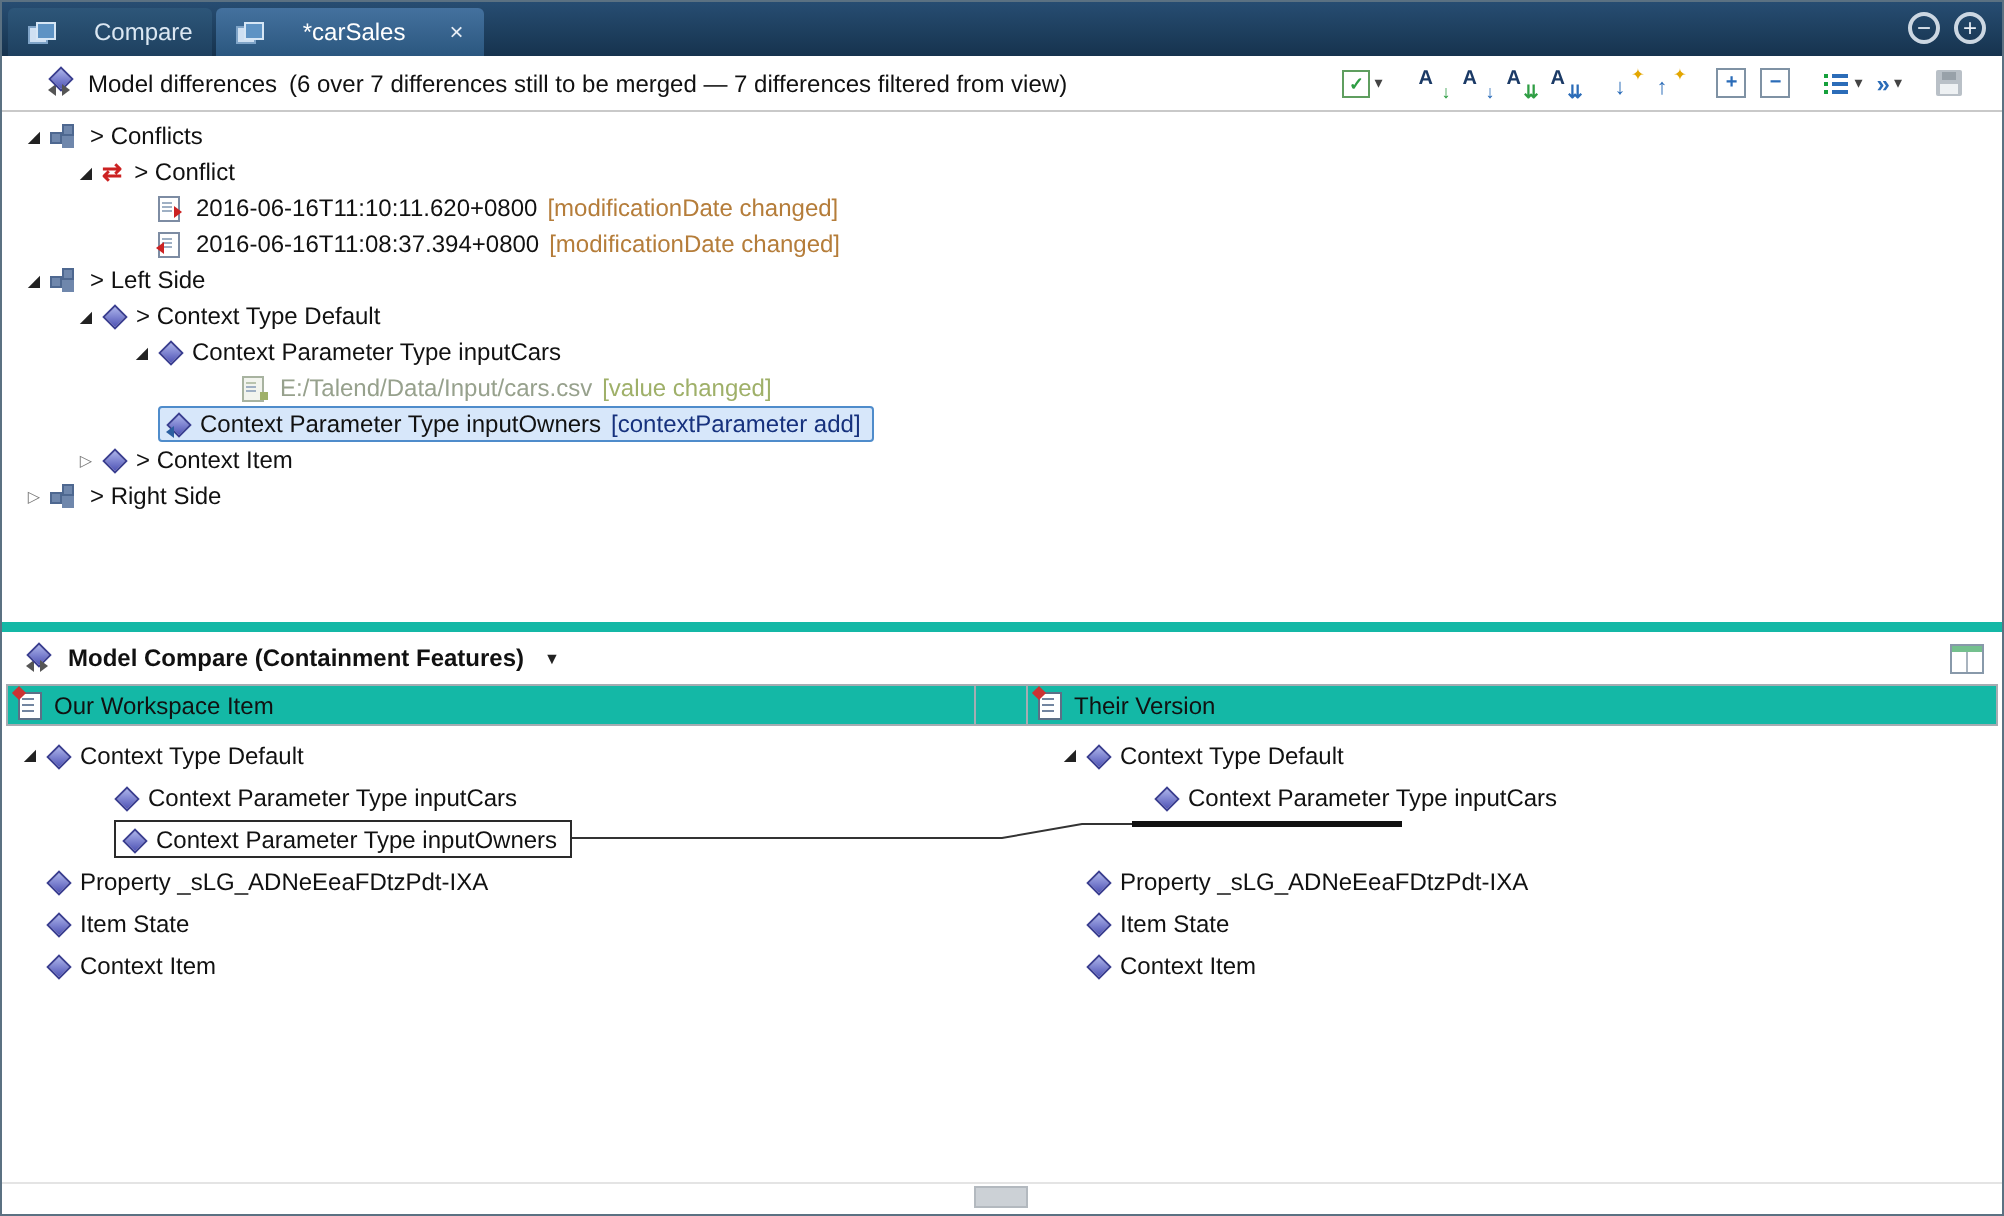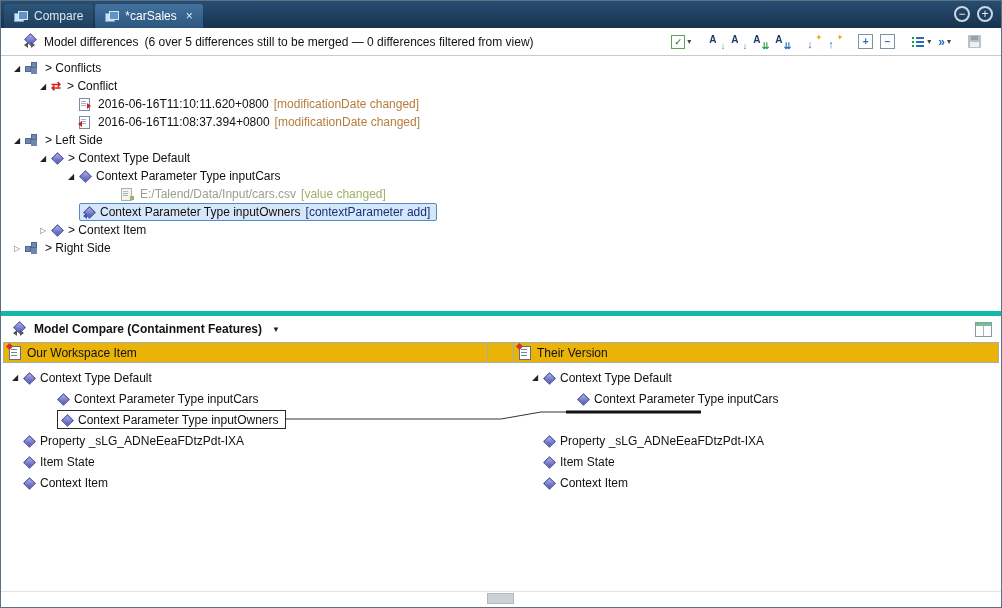--- a/index.html
+++ b/index.html
@@ -1,20 +1,20 @@
 <!DOCTYPE html>
 <html><head>
 <meta charset="utf-8">
 <style>
   html,body{margin:0;padding:0;background:#e8e8e8;font-family:"Liberation Sans",sans-serif;}
   .window{position:relative;width:1002px;height:608px;background:#fff;border:1px solid #5b7182;box-sizing:border-box;overflow:hidden;}
 
   
   .tabbar{position:absolute;left:0;top:0;right:0;height:27px;background:linear-gradient(#274d72,#16334e);display:flex;align-items:flex-end;padding-left:3px;box-sizing:border-box;}
-  .tab{height:24px;display:flex;align-items:center;gap:6px;padding:0 10px;border-radius:3px 3px 0 0;font-size:12px;cursor:pointer;}
+  .tab{height:24px;display:flex;align-items:center;gap:19px;padding:0 10px;border-radius:3px 3px 0 0;font-size:12px;cursor:pointer;}
   .tab.inactive{background:linear-gradient(#2d5679,#1e405f);color:#dbe7f2;margin-right:2px;}
   .tab.active{background:linear-gradient(#44719e,#2b577f);color:#fff;}
   .tab .close{font-size:12px;line-height:12px;color:#e8eef5;margin-left:3px;cursor:pointer;}
   .wic{width:14px;height:11px;position:relative;flex:0 0 auto;}
   .wic::before{content:"";position:absolute;left:0;bottom:0;width:8px;height:7px;background:#cfe0f2;border:1px solid #7fa4c8;}
   .wic::after{content:"";position:absolute;right:0;top:0;width:8px;height:7px;background:#5e93c4;border:1px solid #d6e6f5;}
   .win-btns{position:absolute;right:8px;top:5px;display:flex;gap:7px;}
   .circ{width:16px;height:16px;border:2px solid #ccd7e2;border-radius:50%;color:#e9eff6;font-size:12px;line-height:12px;text-align:center;cursor:pointer;box-sizing:border-box;}
 
   
@@ -82,21 +82,21 @@
   .sel-box{display:inline-flex;align-items:center;border:1px solid #4f8ccb;background:#d7e7fa;border-radius:2px;height:16px;padding:0 6px 0 3px;}
 
   
   .compare-header{position:absolute;left:0;top:310px;right:0;height:31px;border-top:5px solid #14b8a6;display:flex;align-items:center;padding:0 9px;font-size:12px;background:#fff;box-sizing:border-box;}
   .cmb{display:flex;align-items:center;cursor:pointer;margin-left:7px;}
   .cmb .t{font-weight:bold;color:#111;}
   .cmb .ca{font-size:8px;color:#222;margin-left:10px;}
   .compare-header .right{margin-left:auto;}
 
   .pane-headers{position:absolute;left:2px;top:341px;right:2px;height:21px;display:flex;box-sizing:border-box;}
-  .pane-cell{border:1px solid #a6acb2;background:#eab308;display:flex;align-items:center;padding:0 5px;font-size:12px;color:#111;box-sizing:border-box;}
+  .pane-cell{border:1px solid #a6acb2;background:#14b8a6;display:flex;align-items:center;padding:0 5px;font-size:12px;color:#111;box-sizing:border-box;}
   .pane-cell.left{width:485px;}
   .pane-cell.mid{width:25px;border-left:none;border-right:none;}
   .pane-cell.right{flex:1;}
 
   .compare-body{position:absolute;left:0;top:366px;right:0;height:226px;}
   .ltree{position:absolute;left:2px;top:0;width:484px;z-index:2;}
   .rtree{position:absolute;left:522px;top:0;width:478px;z-index:2;}
   .crow{height:21px;display:flex;align-items:center;font-size:12px;color:#111;white-space:nowrap;}
   .q0{padding-left:4px;} .q1{padding-left:54px;}
   .crow .tw{flex:0 0 16px;}
@@ -127,21 +127,21 @@
       <span class="circ">−</span>
       <span class="circ">+</span>
     </div>
   </div>
 
   <div class="diff-header">
     <span class="cmp-icon">
         <i></i>
       </span>
     <span class="title">Model differences</span>
-    <span class="summary">(6 over 5 differences still to be merged — 0 differences filtered from view)</span>
+    <span class="summary">(6 over 7 differences still to be merged — 7 differences filtered from view)</span>
     <span class="hdr-toolbar">
       <span class="tbtn">
         <span class="check-icon">✓</span>
         <span class="dd">▾</span>
       </span>
       <span class="gap"></span>
       <span class="tbtn a-icon">
         <span class="a">A</span>
         <span class="arr green">↓</span>
       </span>

